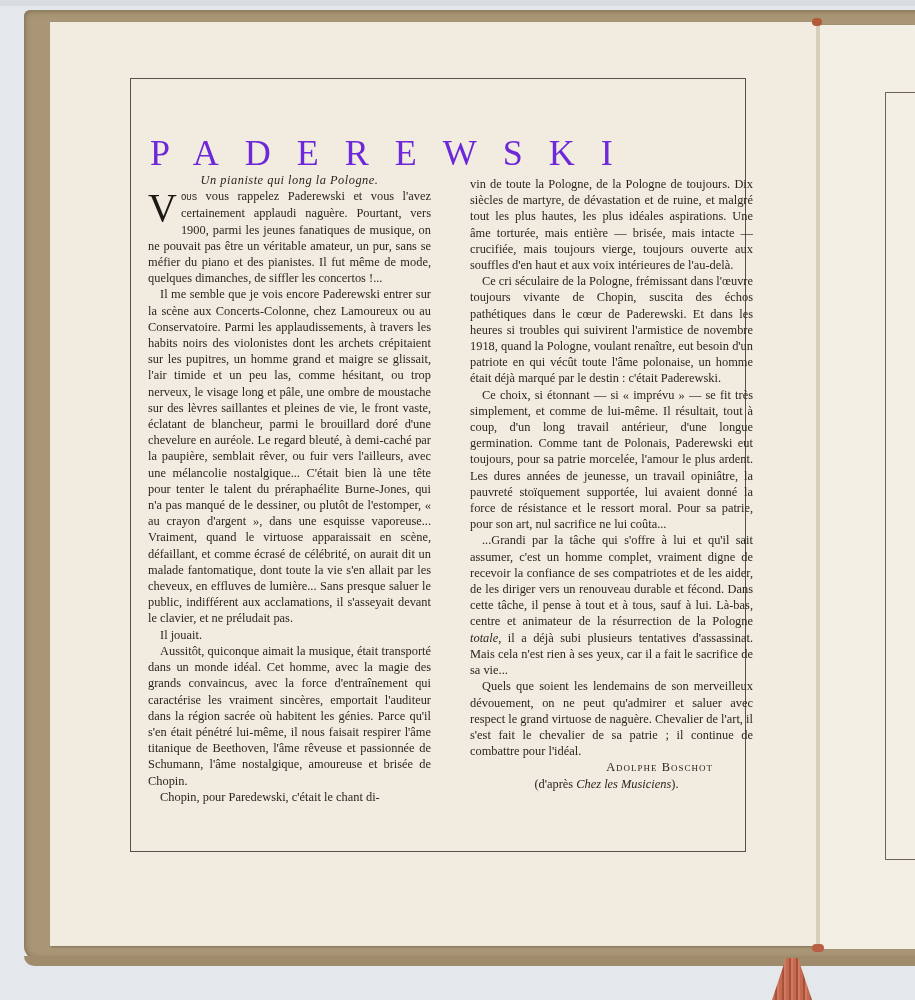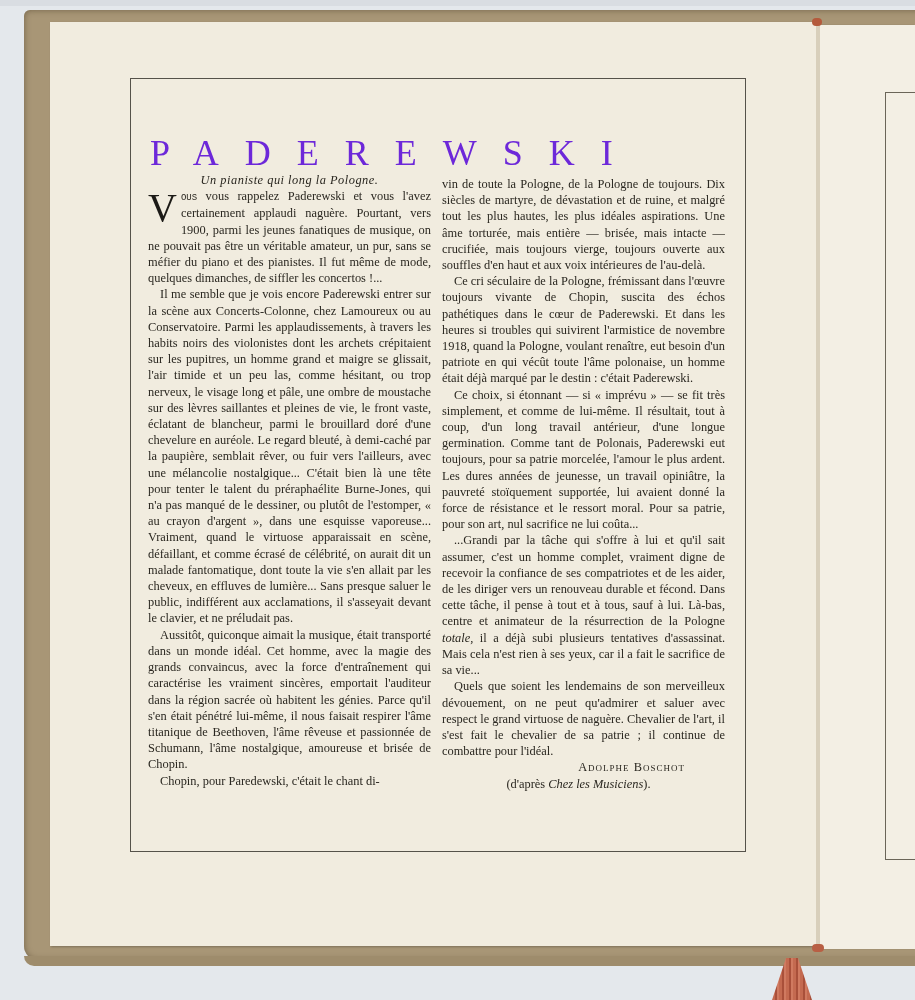--- a/index.html
+++ b/index.html
@@ -50,21 +50,21 @@
     font-size: 36px; letter-spacing: 26px; color: #6d28d9; white-space: nowrap;
     font-weight: normal;
     font-family: Liberation Serif, serif;
   }
   .col {
     position: absolute; top: 172px; width: 283px;
     font-size: 12.4px; line-height: 16.2px; color: #2a2720;
     text-align: justify; hyphens: manual;
   }
   .col-left { left: 148px; }
-  .col-right { left: 442px; top: 176px; }
+  .col-right { left: 470px; top: 176px; }
   .col p { margin: 0; text-indent: 12px; }
   .col p.noindent { text-indent: 0; }
   .subtitle { font-style: italic; text-align: center; margin: 0 0 4px 0; text-indent: 0 !important; letter-spacing: 0.5px; }
   .dropcap {
     float: left; font-size: 40px; line-height: 32px; margin: 4px 4px -2px 0; color: #1c1a16;
   }
   .smallcaps-start { font-variant: small-caps; font-family: Liberation Mono, monospace; }
   .signature { text-align: right; text-indent: 0 !important; margin-top: 6px; font-variant: small-caps; letter-spacing: 1px; padding-right: 40px; }
   .source { text-align: center; text-indent: 0 !important; padding-right: 10px; }
   .source em { font-style: italic; }
@@ -83,20 +83,21 @@
 <div class="tassel"></div>
 
 <div class="frame"></div>
 
 <h1 class="title">PADEREWSKI</h1>
 
 <div class="col col-left">
   <p class="subtitle">Un pianiste qui long la Pologne.</p>
   <p class="noindent"><span class="dropcap">V</span><span class="smallcaps-start">ous</span><span> vous rappelez Paderewski et vous l'avez certainement applaudi naguère. Pourtant, vers 1900, parmi les jeunes fanatiques de musique, on ne pouvait pas être un véritable amateur, un pur, sans se méfier du piano et des pianistes. Il fut même de mode, quelques di­manches, de siffler les concertos !...</span></p>
   <p>Il me semble que je vois encore Paderewski entrer sur la scène aux Concerts-Colonne, chez Lamoureux ou au Conservatoire. Parmi les applaudissements, à travers les habits noirs des violonistes dont les archets crépitaient sur les pupitres, un homme grand et maigre se glissait, l'air timide et un peu las, comme hésitant, ou trop nerveux, le visage long et pâle, une ombre de moustache sur des lèvres saillantes et pleines de vie, le front vaste, éclatant de blancheur, parmi le brouillard doré d'une cheve­lure en auréole. Le regard bleuté, à demi-caché par la paupière, semblait rêver, ou fuir vers l'ailleurs, avec une mélancolie nostalgique... C'était bien là une tête pour tenter le talent du préraphaélite Burne-Jones, qui n'a pas man­qué de le dessiner, ou plutôt de l'estomper, « au crayon d'argent », dans une esquisse vapo­reuse... Vraiment, quand le virtuose apparais­sait en scène, défaillant, et comme écrasé de célébrité, on aurait dit un malade fantoma­tique, dont toute la vie s'en allait par les che­veux, en effluves de lumière... Sans presque saluer le public, indifférent aux acclamations, il s'asseyait devant le clavier, et ne préludait pas.</p>
+  <p>Il jouait.</p>
   <p>Aussitôt, quiconque aimait la musique, était transporté dans un monde idéal. Cet homme, avec la magie des grands convaincus, avec la force d'entraînement qui caractérise les vrai­ment sincères, emportait l'auditeur dans la région sacrée où habitent les génies. Parce qu'il s'en était pénétré lui-même, il nous faisait res­pirer l'âme titanique de Beethoven, l'âme rêveuse et passionnée de Schumann, l'âme nostalgique, amoureuse et brisée de Chopin.</p>
   <p>Chopin, pour Paredewski, c'était le chant di-</p>
 </div>
 
 <div class="col col-right">
   <p class="noindent">vin de toute la Pologne, de la Pologne de tou­jours. Dix siècles de martyre, de dévastation et de ruine, et malgré tout les plus hautes, les plus idéales aspirations. Une âme torturée, mais entière — brisée, mais intacte — crucifiée, mais toujours vierge, toujours ouverte aux souf­fles d'en haut et aux voix intérieures de l'au-delà.</p>
   <p>Ce cri séculaire de la Pologne, frémissant dans l'œuvre toujours vivante de Chopin, suscita des échos pathétiques dans le cœur de Pade­rewski. Et dans les heures si troubles qui sui­virent l'armistice de novembre 1918, quand la Pologne, voulant renaître, eut besoin d'un pa­triote en qui vécût toute l'âme polonaise, un homme était déjà marqué par le destin : c'était Paderewski.</p>
   <p>Ce choix, si étonnant — si « imprévu » — se fit très simplement, et comme de lui-même. Il résultait, tout à coup, d'un long travail anté­rieur, d'une longue germination. Comme tant de Polonais, Paderewski eut toujours, pour sa patrie morcelée, l'amour le plus ardent. Les dures années de jeunesse, un travail opiniâtre, la pauvreté stoïquement supportée, lui avaient donné la force de résistance et le ressort moral. Pour sa patrie, pour son art, nul sacrifice ne lui coûta...</p>
   <p><span>...Grandi par la tâche qui s'offre à lui et qu'il sait assumer, c'est un homme complet, vrai­ment digne de recevoir la confiance de ses compatriotes et de les aider, de les diriger vers un renouveau durable et fécond. Dans cette tâche, il pense à tout et à tous, sauf à lui. Là-bas, centre et animateur de la résurrection de la Pologne </span><em>totale</em><span>, il a déjà subi plusieurs tentatives d'assassinat. Mais cela n'est rien à ses yeux, car il a fait le sacrifice de sa vie...</span></p>
   <p>Quels que soient les lendemains de son mer­veilleux dévouement, on ne peut qu'admirer et saluer avec respect le grand virtuose de na­guère. Chevalier de l'art, il s'est fait le chevalier de sa patrie ; il continue de combattre pour l'idéal.</p>

